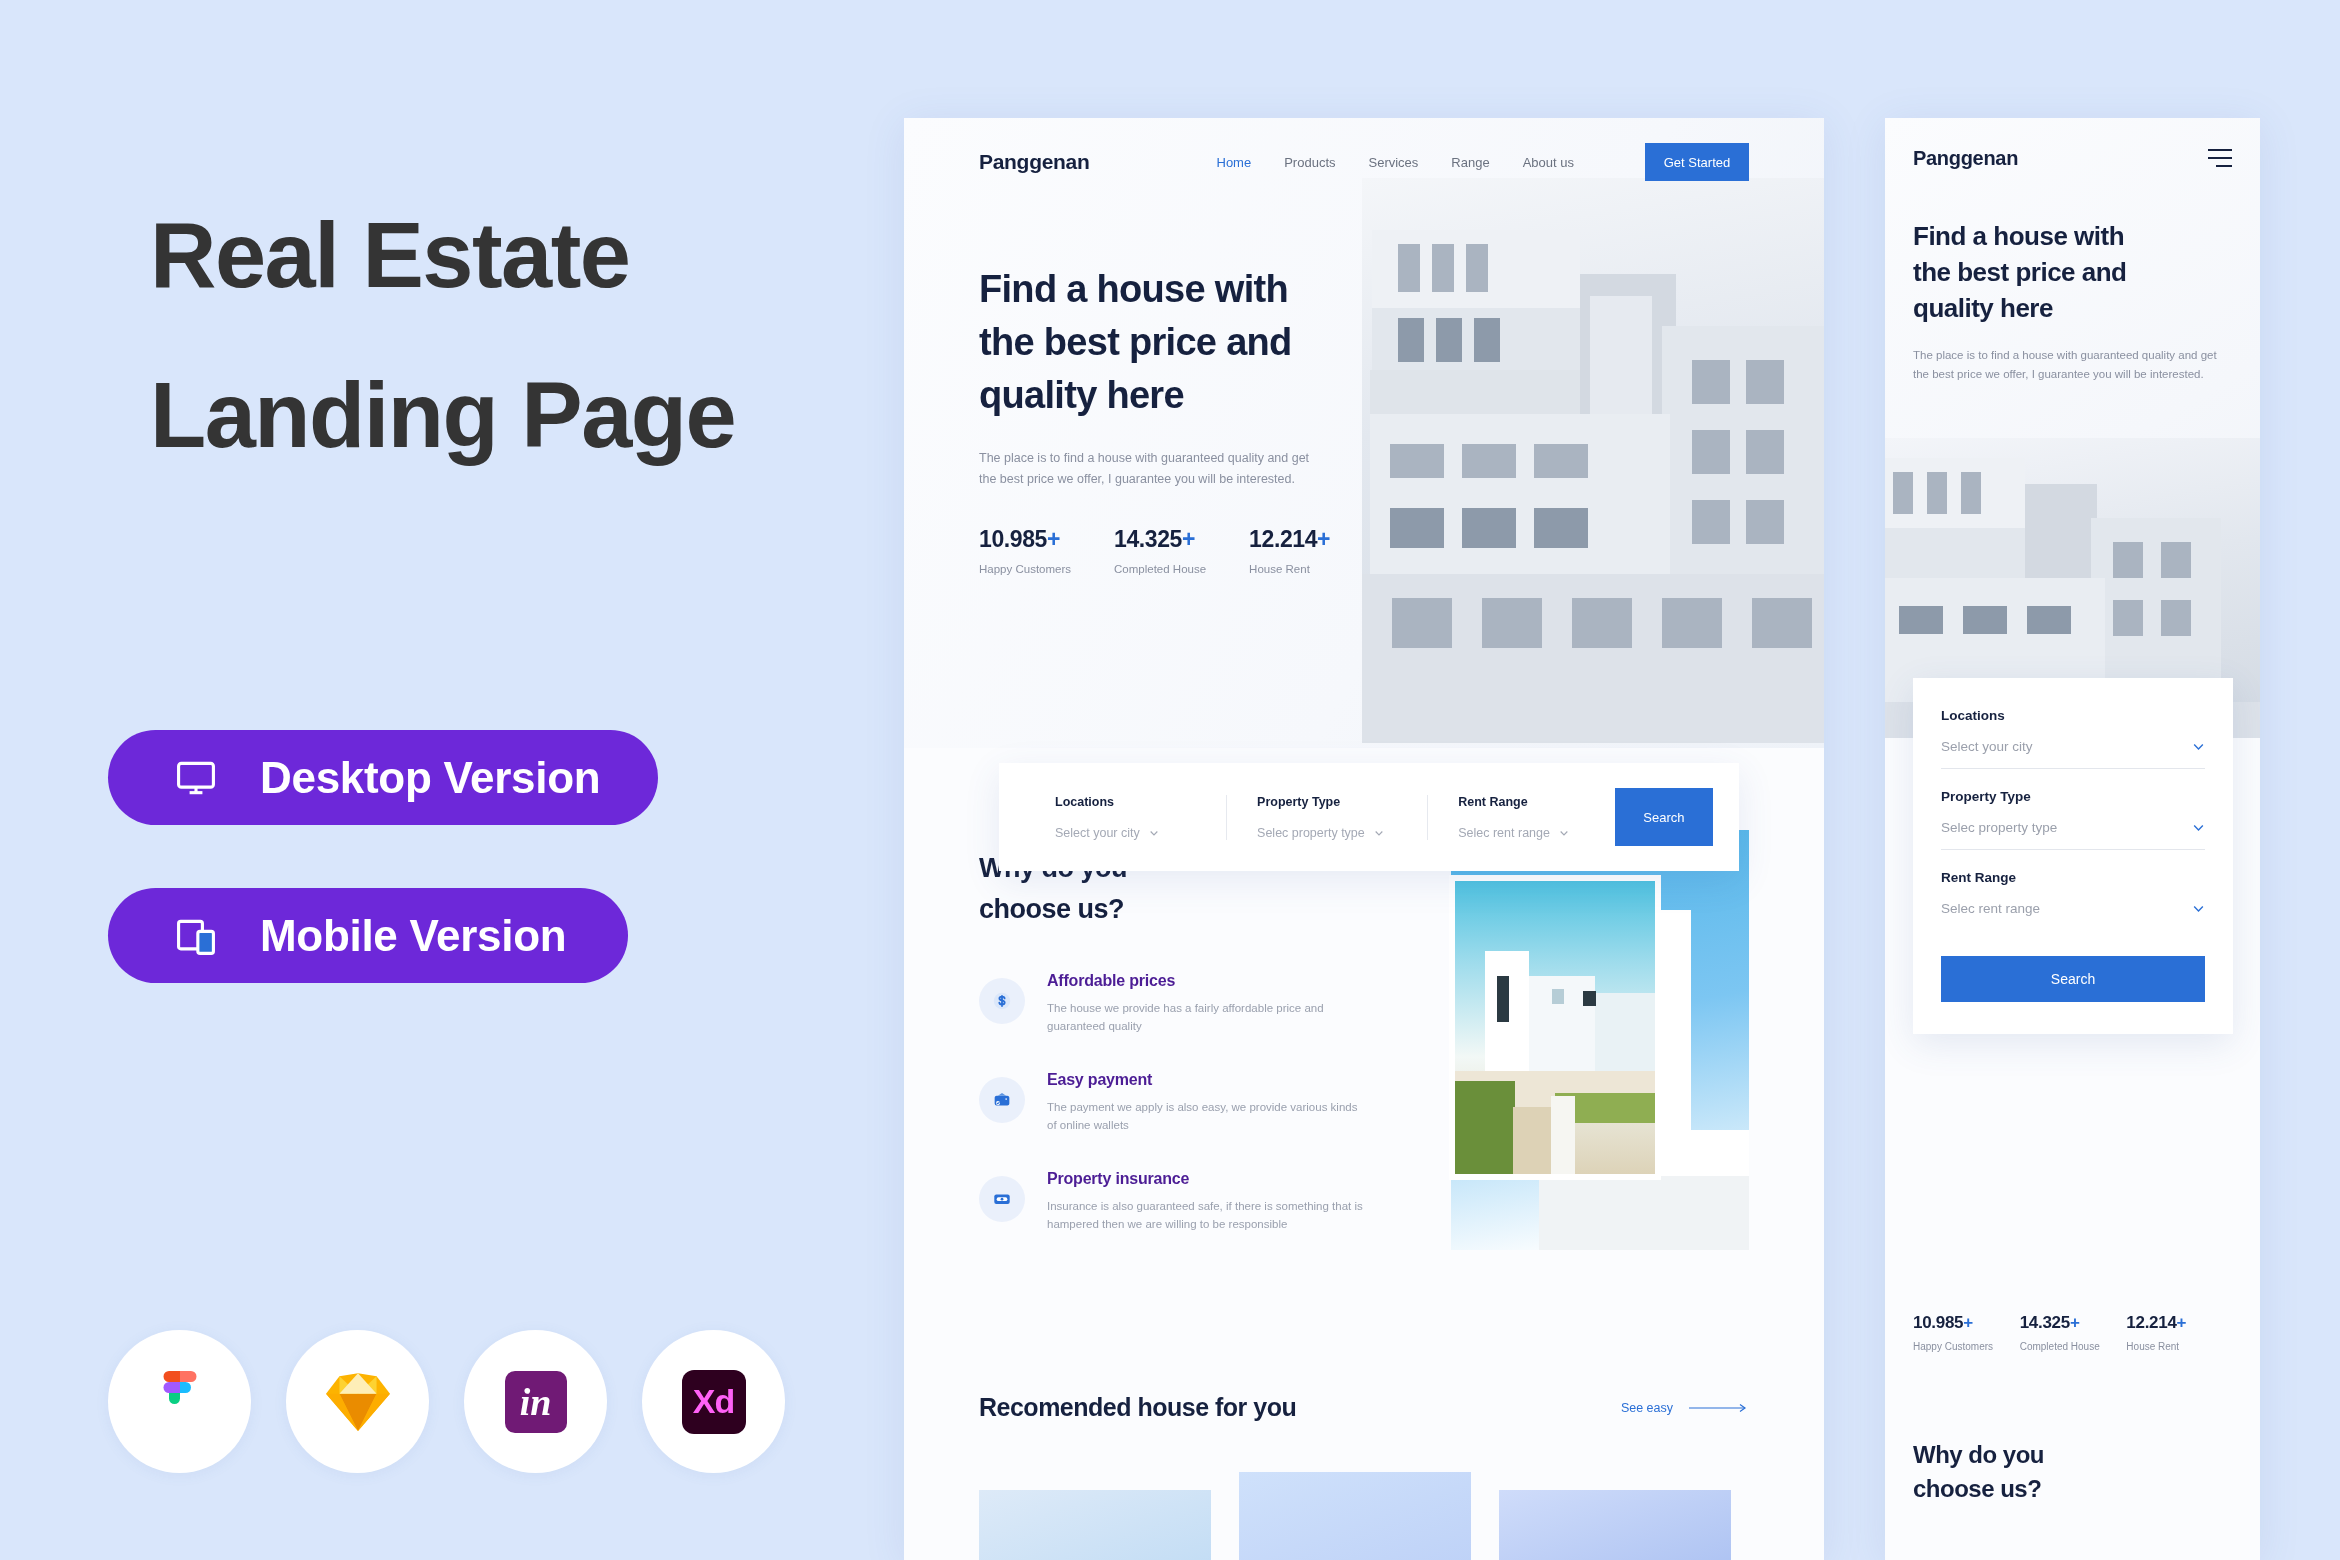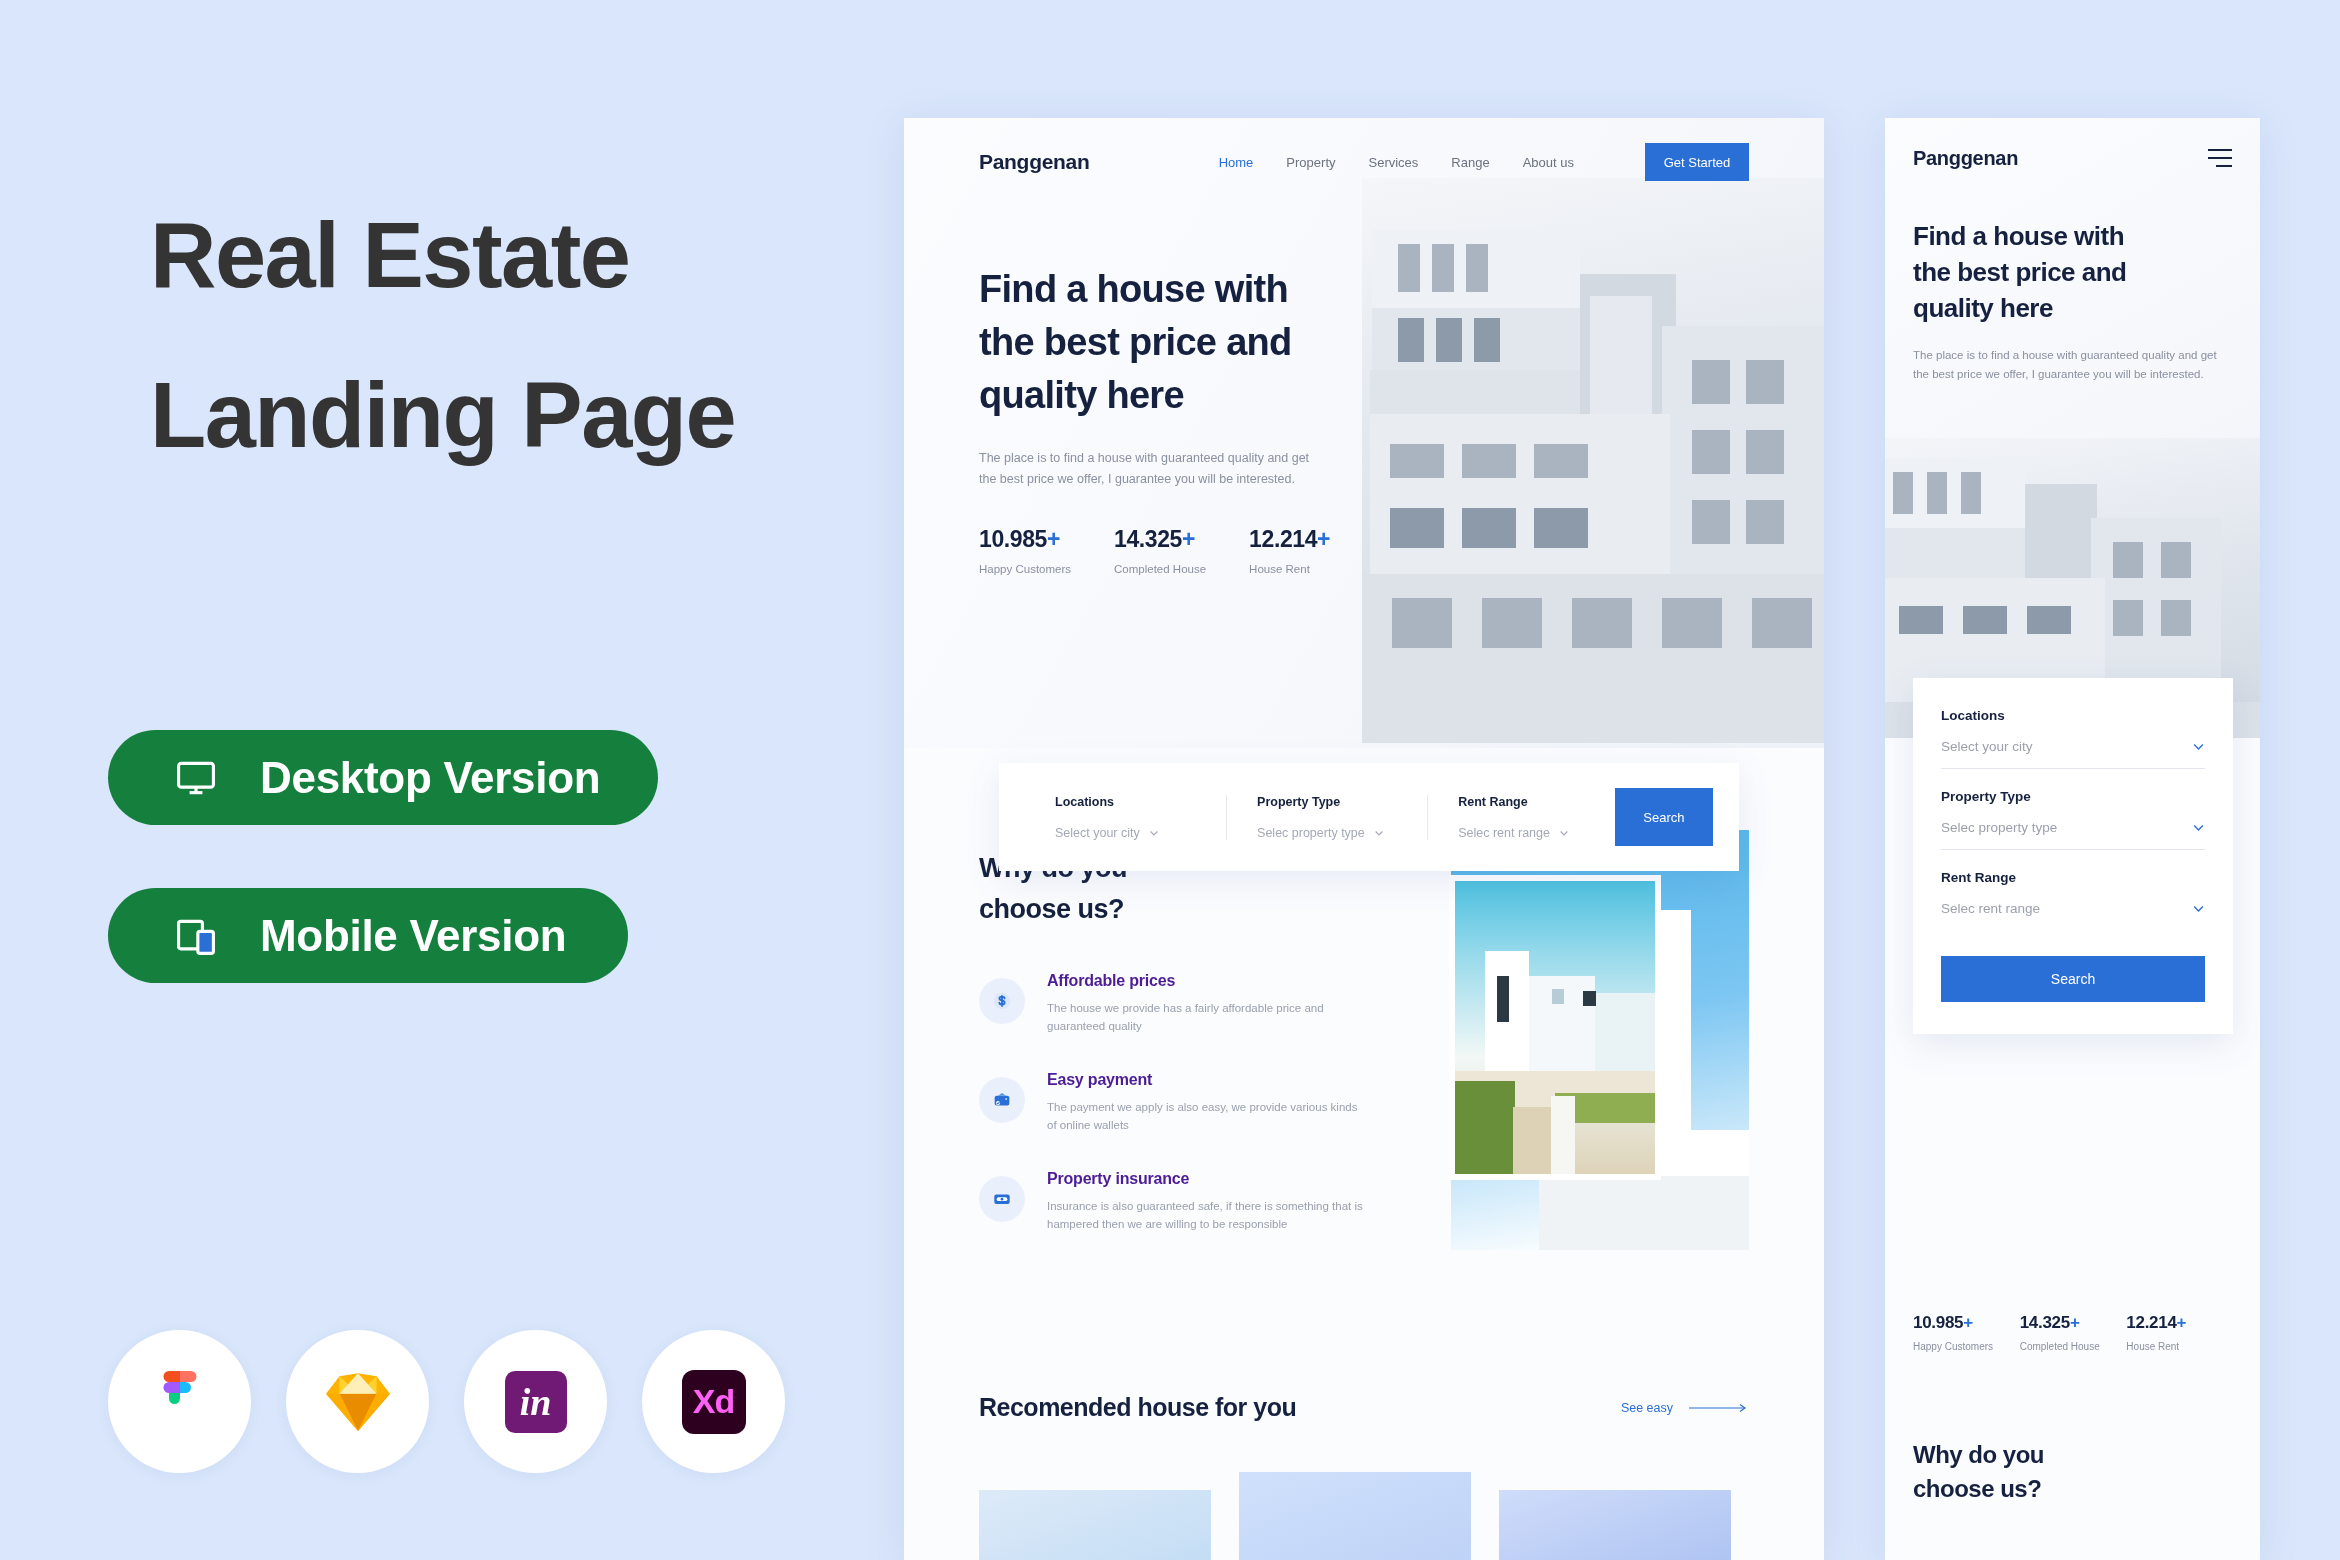--- a/index.html
+++ b/index.html
@@ -32,21 +32,21 @@
     white-space: nowrap;
   }
 
   .version-buttons {
     position: absolute;
     left: 108px; top: 730px;
   }
   .vbtn {
     display: flex;
     align-items: center;
-    background: #15803d;
+    background: #6d28d9;
     border-radius: 60px;
     color: #ffffff;
     border: none;
     cursor: pointer;
     font-family: "Liberation Sans", sans-serif;
   }
   .vbtn-desktop { width: 550px; height: 95px; padding-left: 66px; }
   .vbtn-mobile  { width: 520px; height: 95px; padding-left: 66px; margin-top: 63px; }
   .vbtn .vicon { width: 44px; height: 44px; flex: 0 0 44px; margin-right: 42px; }
   .vbtn .vlabel { font-size: 44px; font-weight: 700; letter-spacing: -0.3px; }
@@ -391,21 +391,21 @@
       <div class="bldg glass" style="left:120px;top:420px;width:60px;height:50px;"></div>
       <div class="bldg glass" style="left:210px;top:420px;width:60px;height:50px;"></div>
       <div class="bldg glass" style="left:300px;top:420px;width:60px;height:50px;"></div>
       <div class="bldg glass" style="left:390px;top:420px;width:60px;height:50px;"></div>
     </div>
 
     <div class="d-nav">
       <div class="d-logo">Panggenan</div>
       <div class="d-navlinks">
         <span class="d-navlink active">Home</span>
-        <span class="d-navlink">Property</span>
+        <span class="d-navlink">Products</span>
         <span class="d-navlink">Services</span>
         <span class="d-navlink">Range</span>
         <span class="d-navlink">About us</span>
         <button class="d-cta">Get Started</button>
       </div>
     </div>
 
     <div class="d-hero-text">
       <h1 class="d-h1">
         <span>Find a house with</span><br>

